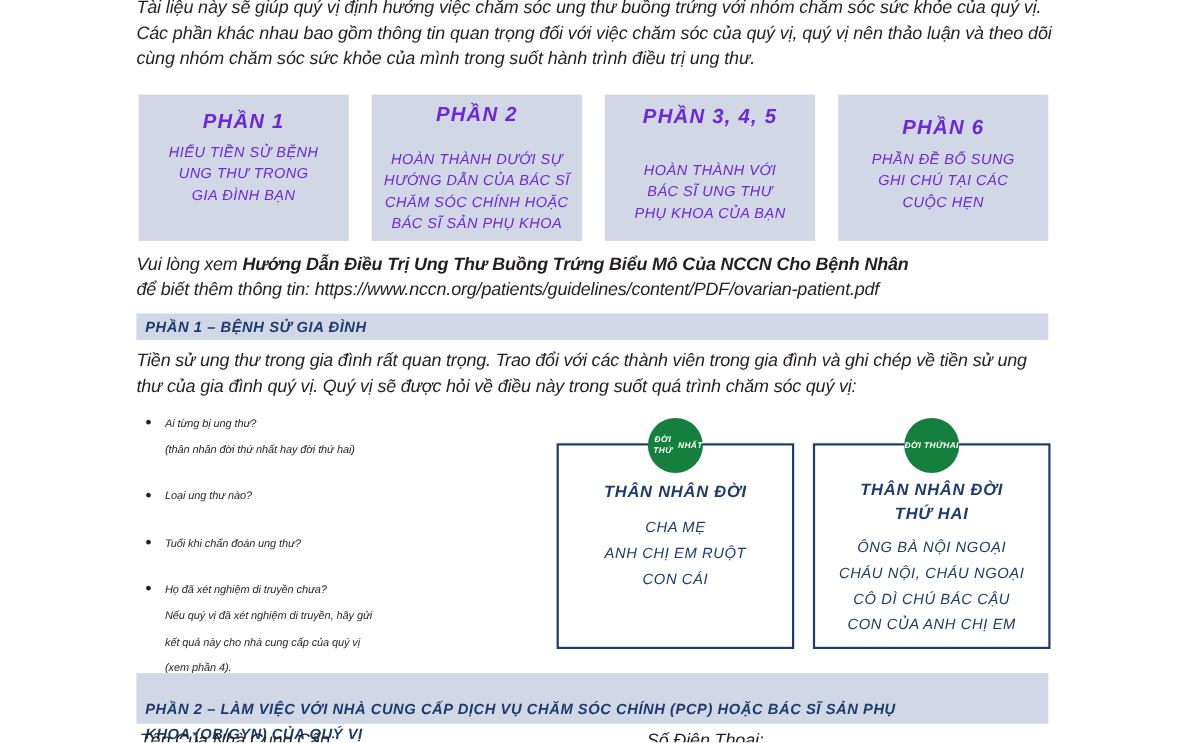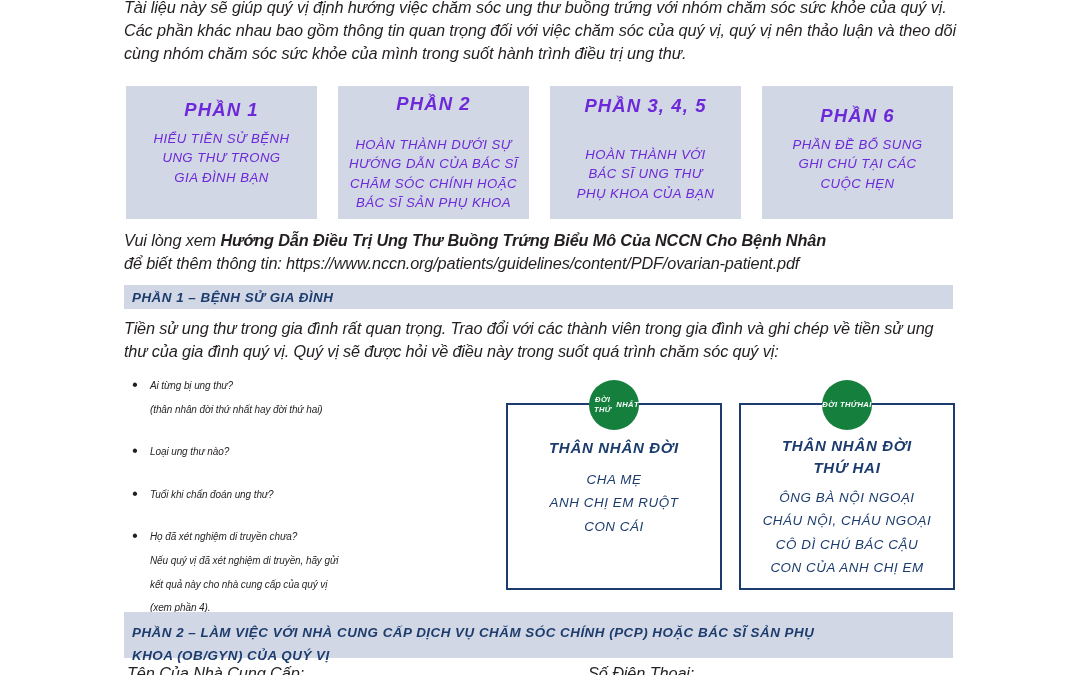--- a/index.html
+++ b/index.html
@@ -112,21 +112,21 @@
     width: 829px;
     height: 24px;
     padding: 4px 0 0 8px;
     line-height: 17px;
   }
   .banner.b-sec2 {
     left: 124px;
     top: 612px;
     width: 829px;
     height: 46px;
-    padding: 10px 10px 0 8px;
+    padding: 22px 10px 0 8px;
     line-height: 22.5px;
   }
 
   
   .sec1-para {
     position: absolute;
     left: 124px;
     top: 317px;
     width: 836px;
     font-size: 16.3px;

